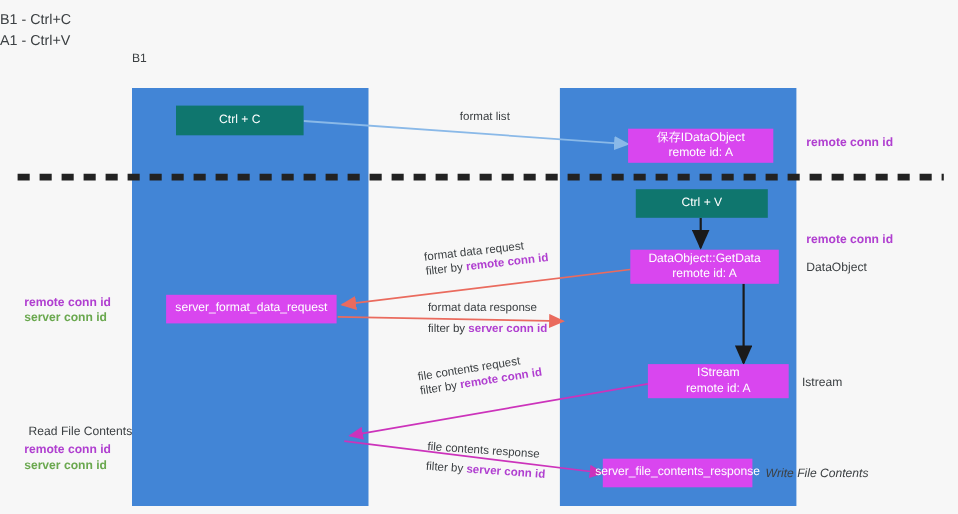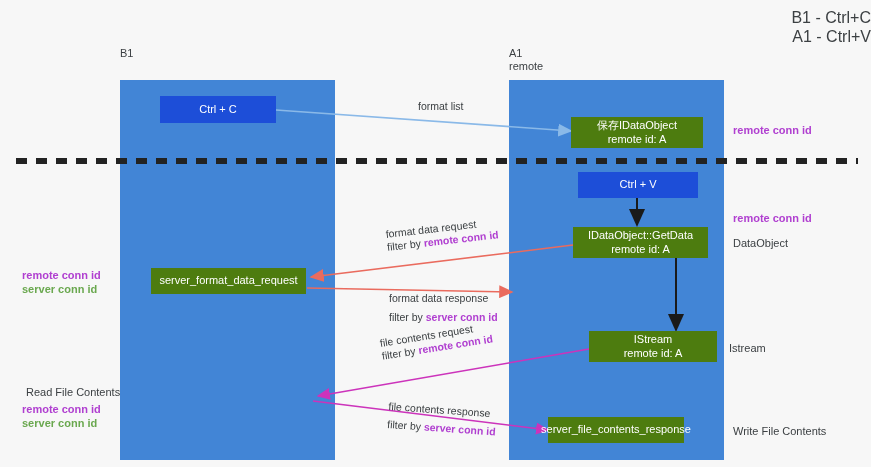--- a/index.html
+++ b/index.html
@@ -10,22 +10,22 @@
     color:#3c4043;
     overflow:hidden;
     position:relative;
   }
   #stage{position:absolute;left:0;top:0;width:871px;height:467px;}
   .abs{position:absolute;}
 
   
   .title{
     left:0;top:8px;width:871px;
-    text-align:right;
-    font-size:16px;line-height:19px;
+    text-align:left;
+    font-size:13px;line-height:19px;
     color:#3c4043;
   }
 
   
   .colhead{
     text-align:left;font-size:11px;line-height:13px;color:#3c4043;
   }
 
   
   .lane{background:#4285d6;}
@@ -34,23 +34,23 @@
 
   
   .node{
     box-sizing:border-box;
     display:flex;flex-direction:column;
     align-items:center;justify-content:center;
     color:#ffffff;font-size:11px;line-height:13.5px;
     text-align:center;
     z-index:6;
   }
-  .node.green{background:#1d4ed8;}
+  .node.green{background:#0f766e;}
   .node.orange{background:#fbb койн;}
-  .node.orange{background:#4d7c0f;}
+  .node.orange{background:#d946ef;}
   .node .l2{font-size:11px;}
 
   
   .ann{font-size:11px;line-height:14px;color:#3c4043;}
   .conn-remote{color:#b03fd0;font-weight:bold;}
   .conn-server{color:#6aa84f;font-weight:bold;}
   .lbl-purple{color:#b03fd0;font-weight:bold;}
 
   
   .elabel{font-size:10.5px;line-height:13px;color:#3c4043;white-space:nowrap;}
@@ -67,24 +67,20 @@
 <div id="stage">
 
   <div class="abs title">
     <div>B1 - Ctrl+C</div>
     <div>A1 - Ctrl+V</div>
   </div>
 
   <div class="abs colhead" style="left:120px;top:47px;width:215px;">
     <div>B1</div>
   </div>
-  <div class="abs colhead" style="left:509px;top:47px;width:215px;">
-    <div>A1</div>
-    <div>remote</div>
-  </div>
 
   <div class="abs lane" id="lane-b1"></div>
   <div class="abs lane" id="lane-a1"></div>
 
   <svg class="overlay under">
     <defs>
       <marker id="ah-blue" markerWidth="9" markerHeight="8" refX="8" refY="4" orient="auto">
         <path d="M0,0 L9,4 L0,8 z" fill="#8ab9e8"></path>
       </marker>
       <marker id="ah-red" markerWidth="9" markerHeight="8" refX="8" refY="4" orient="auto">
@@ -124,21 +120,21 @@
   <div class="abs node orange" style="left:571px;top:117px;width:132px;height:31px;">
     <div>保存IDataObject</div>
     <div class="l2">remote id: A</div>
   </div>
 
   <div class="abs node green" style="left:578px;top:172px;width:120px;height:26px;">
     <div>Ctrl + V</div>
   </div>
 
   <div class="abs node orange" style="left:573px;top:227px;width:135px;height:31px;">
-    <div>IDataObject::GetData</div>
+    <div>DataObject::GetData</div>
     <div class="l2">remote id: A</div>
   </div>
 
   <div class="abs node orange" style="left:151px;top:268px;width:155px;height:26px;">
     <div>server_format_data_request</div>
   </div>
 
 
   <div class="abs node orange" style="left:589px;top:331px;width:128px;height:31px;">
     <div>IStream</div>
@@ -152,21 +148,21 @@
 
   <div class="abs elabel" style="left:400px;top:100px;z-index:9;margin-left:18px;">format list</div>
 
   <div class="abs elabel rot" style="left:385px;top:228px;z-index:9;transform:rotate(-6.5deg);">
     <div>format data request</div>
     <div>
       <span>filter by </span><span class="lbl-purple">remote conn id</span>
     </div>
   </div>
 
-  <div class="abs elabel" style="left:389px;top:274px;z-index:9;margin-top:18px;">
+  <div class="abs elabel" style="left:389px;top:274px;z-index:9;">
     <div>format data response</div>
     <div style="margin-top:6px;">
       <span>filter by </span><span class="lbl-purple">server conn id</span>
     </div>
   </div>
 
   <div class="abs elabel rot" style="left:379px;top:337px;z-index:9;transform:rotate(-9deg);">
     <div>file contents request</div>
     <div>
       <span>filter by </span><span class="lbl-purple">remote conn id</span>
@@ -193,15 +189,15 @@
   </div>
 
   <div class="abs ann conn-remote" style="left:733px;top:123px;z-index:9;">remote conn id</div>
 
   <div class="abs ann conn-remote" style="left:733px;top:211px;z-index:9;">remote conn id</div>
 
   <div class="abs ann" style="left:733px;top:236px;z-index:9;">DataObject</div>
 
   <div class="abs ann" style="left:729px;top:341px;z-index:9;">Istream</div>
 
-  <div class="abs ann" style="left:733px;top:424px;z-index:9;">Write File Contents</div>
+  <div class="abs ann" style="left:696px;top:424px;z-index:9;font-style:italic;">Write File Contents</div>
 
 </div>
 
 </body></html>

